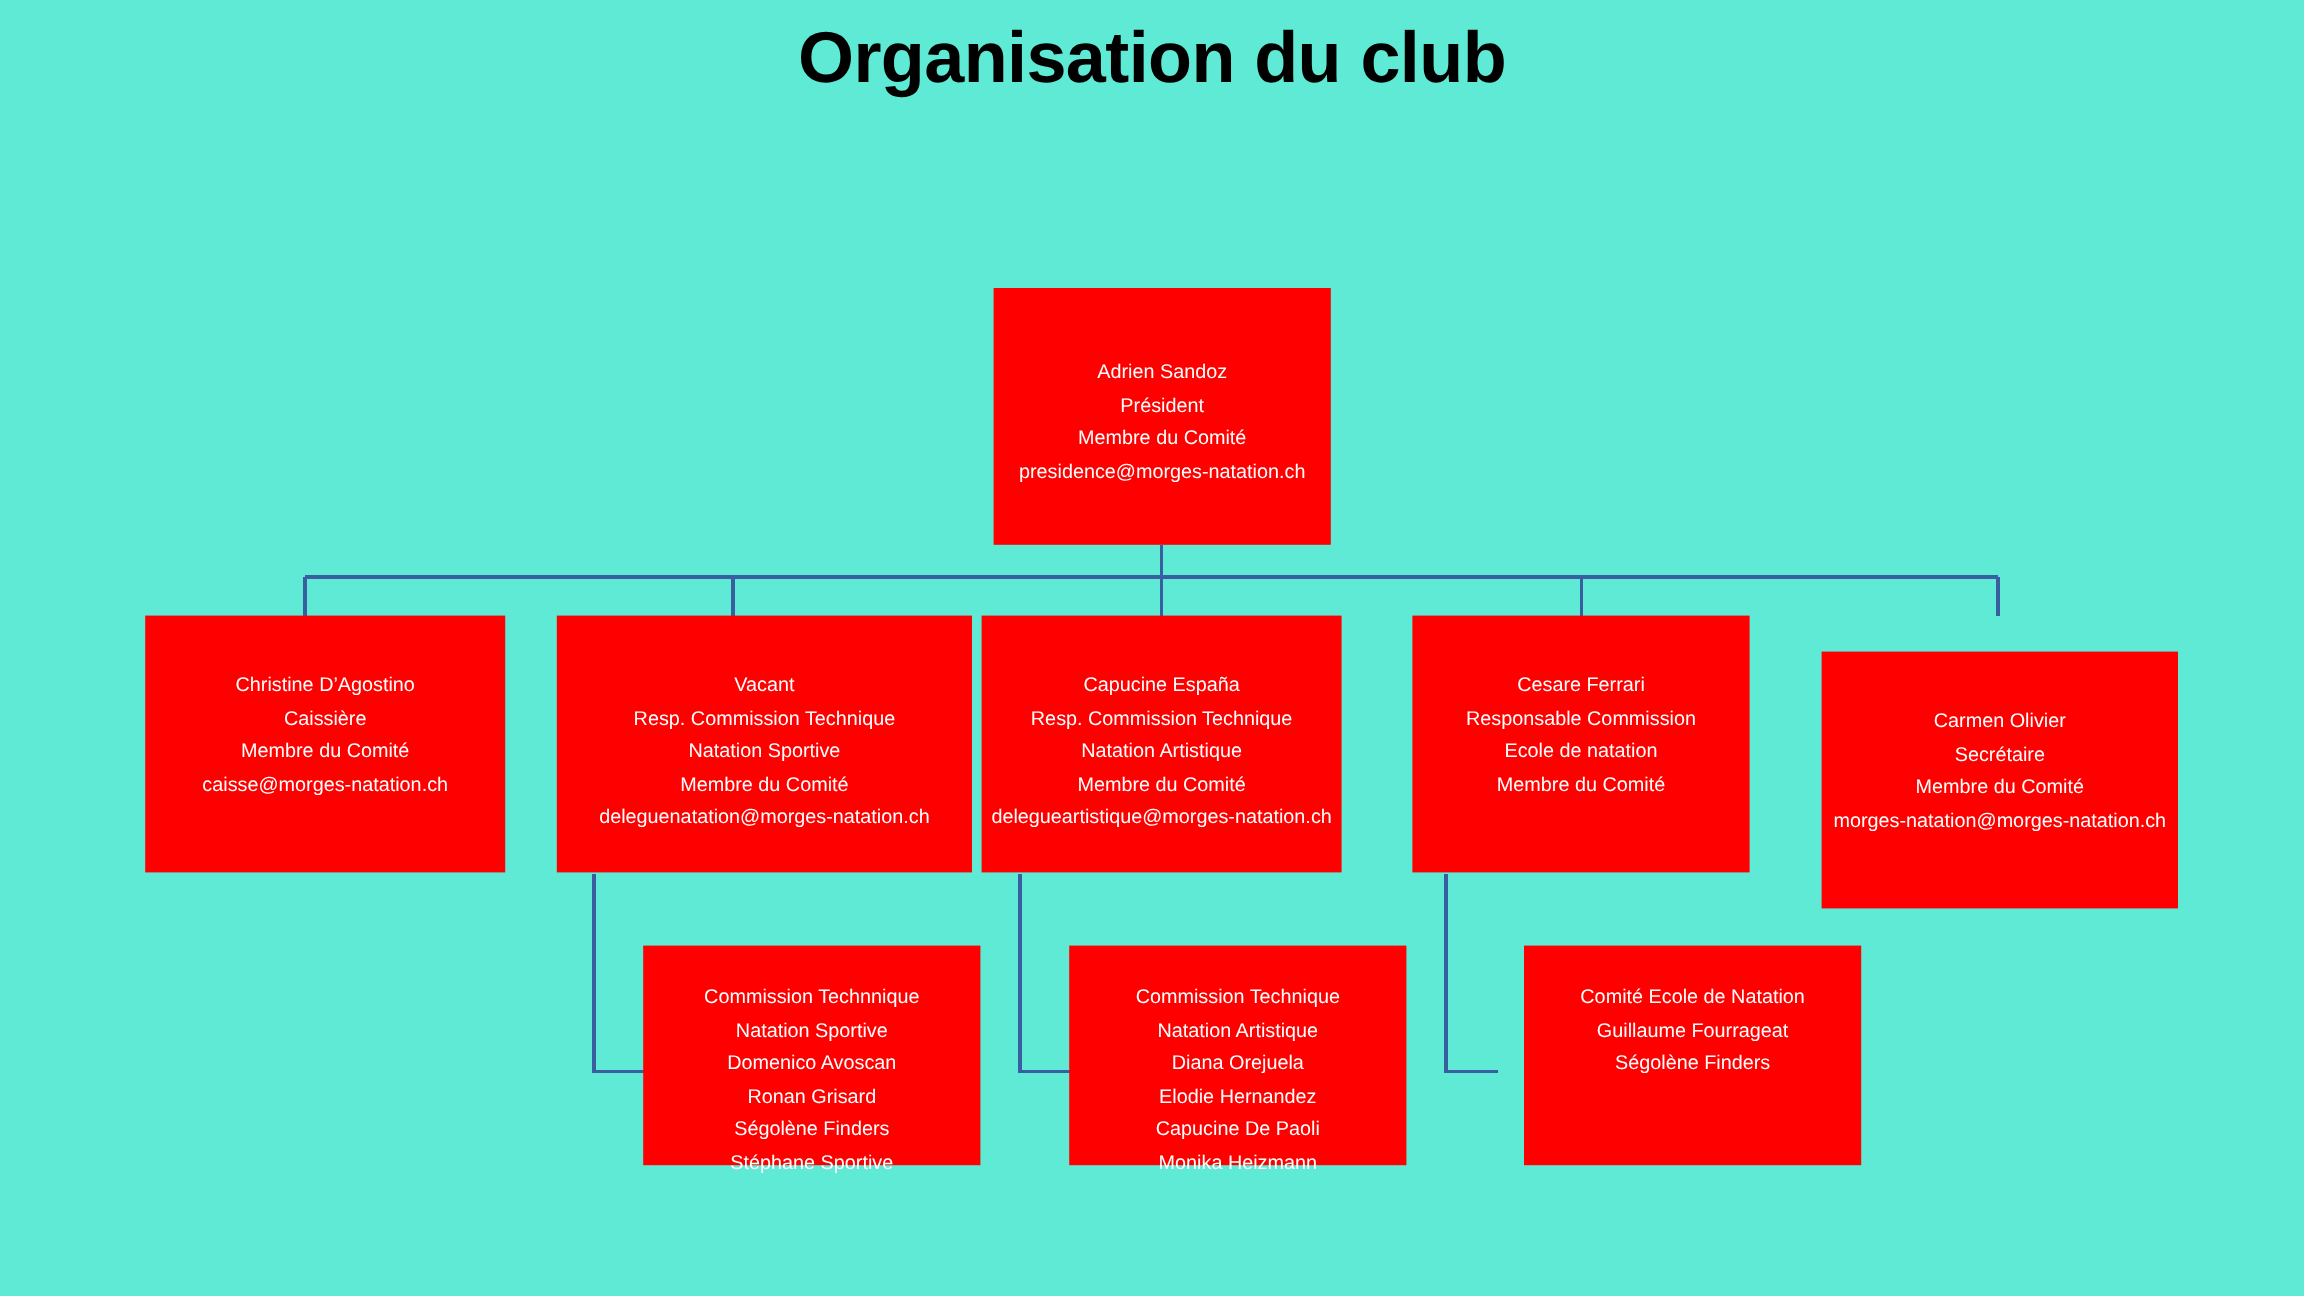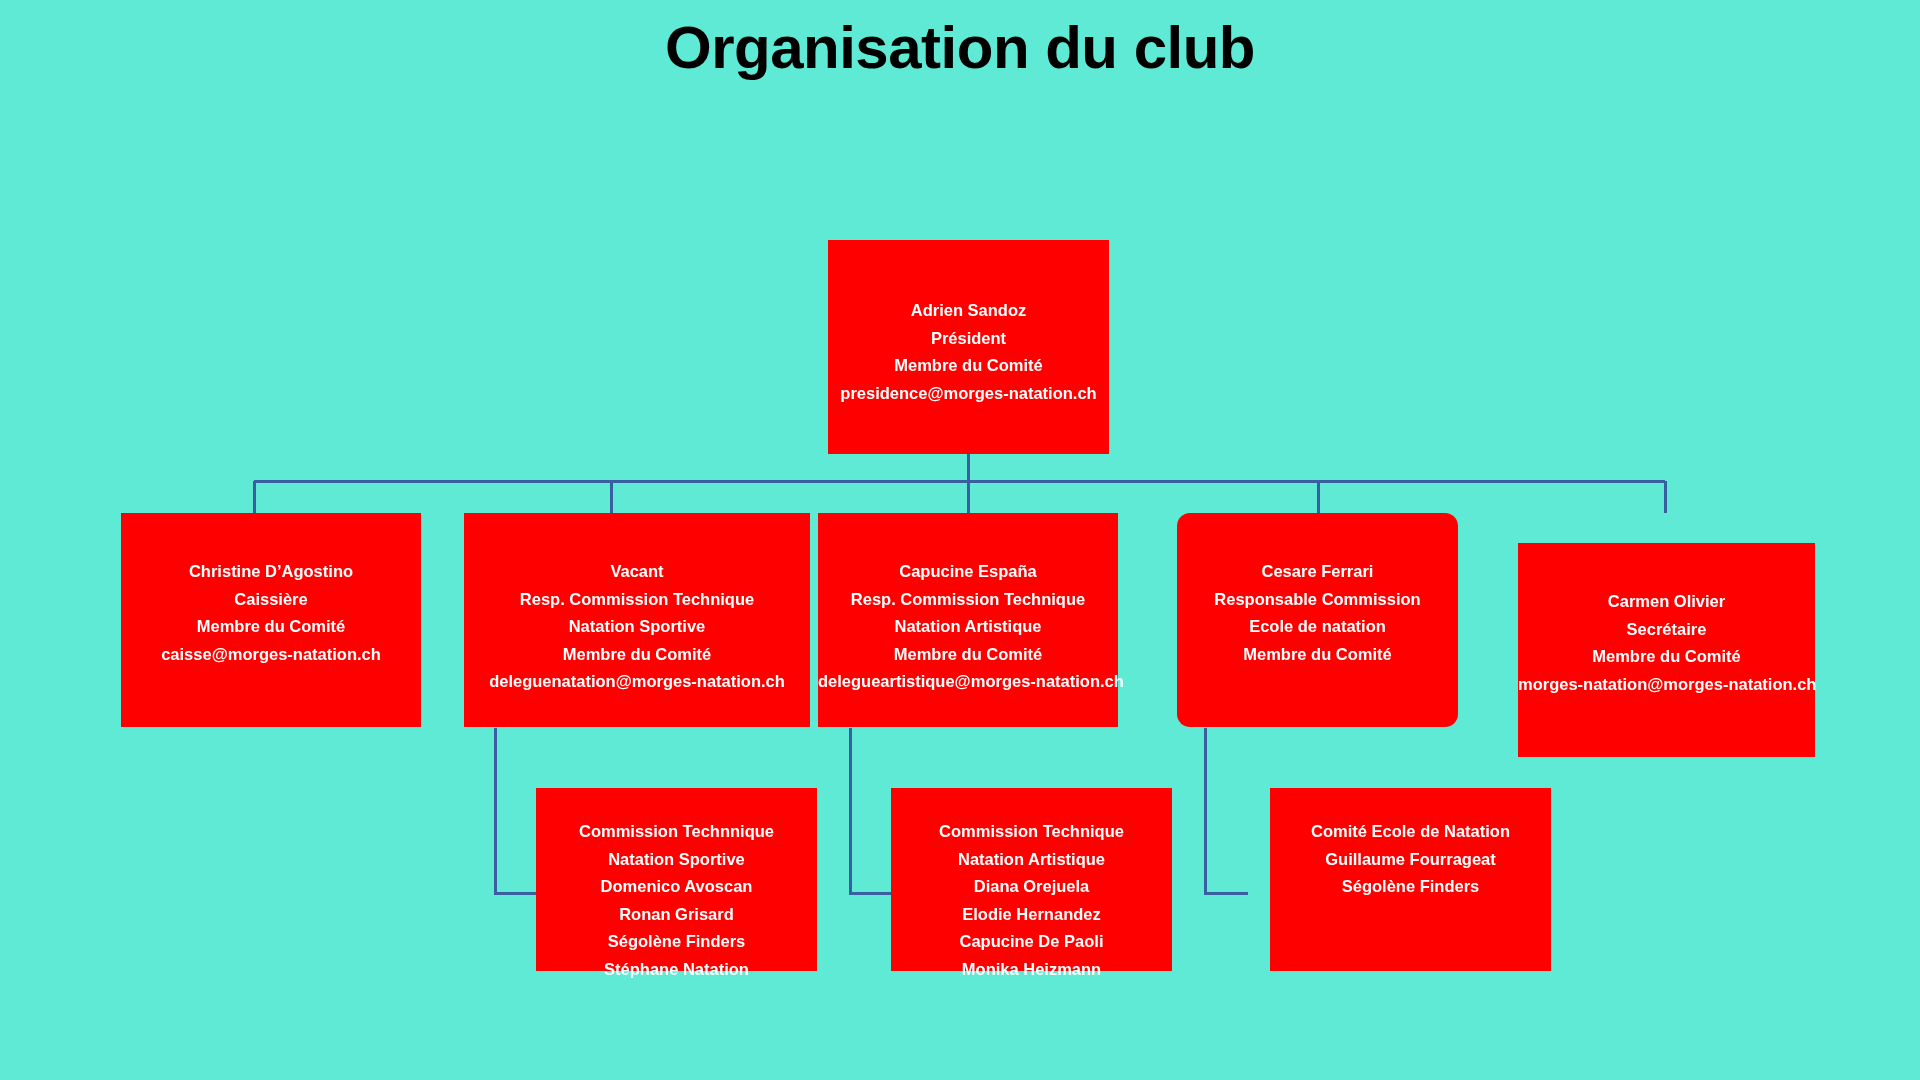--- a/index.html
+++ b/index.html
@@ -43,21 +43,21 @@
   }
   .org-box {
     position: absolute;
     background: #FF0000;
     box-sizing: border-box;
     display: flex;
     flex-direction: column;
     align-items: center;
     color: #ffffff;
     font-family: "Liberation Sans", sans-serif;
-    font-weight: bold;
+    font-weight: normal;
     font-size: 16.5px;
     line-height: 27.5px;
     text-align: center;
     overflow: visible;
   }
   .org-box .box-lines {
     width: 100%;
     white-space: nowrap;
   }
   .org-box .line {
@@ -76,21 +76,21 @@
   
   .row2 {
     top: 513px;
     height: 214px;
     justify-content: flex-start;
     padding-top: 45px;
   }
   #box-caissiere   { left: 121px;  width: 300px; }
   #box-vacant      { left: 464px;  width: 346px; }
   #box-artistique  { left: 818px;  width: 300px; }
-  #box-ecole       { left: 1177px; width: 281px; border-radius: 13px; }
+  #box-ecole       { left: 1177px; width: 281px; }
   #box-secretaire  { left: 1518px; width: 297px; margin-top: 30px; }
   
   .row3 {
     top: 788px;
     height: 183px;
     justify-content: flex-start;
     padding-top: 30px;
   }
   #box-comm-sportive   { left: 536px;  width: 281px; }
   #box-comm-artistique { left: 891px;  width: 281px; }
@@ -178,21 +178,21 @@
     </div>
   </div>
 
   <div class="org-box row3" id="box-comm-sportive">
     <div class="box-lines">
       <span class="line">Commission Technnique</span>
       <span class="line">Natation Sportive</span>
       <span class="line">Domenico Avoscan</span>
       <span class="line">Ronan Grisard</span>
       <span class="line">Ségolène Finders</span>
-      <span class="line">Stéphane Natation</span>
+      <span class="line">Stéphane Sportive</span>
     </div>
   </div>
 
   <div class="org-box row3" id="box-comm-artistique">
     <div class="box-lines">
       <span class="line">Commission Technique</span>
       <span class="line">Natation Artistique</span>
       <span class="line">Diana Orejuela</span>
       <span class="line">Elodie Hernandez</span>
       <span class="line">Capucine De Paoli</span>

